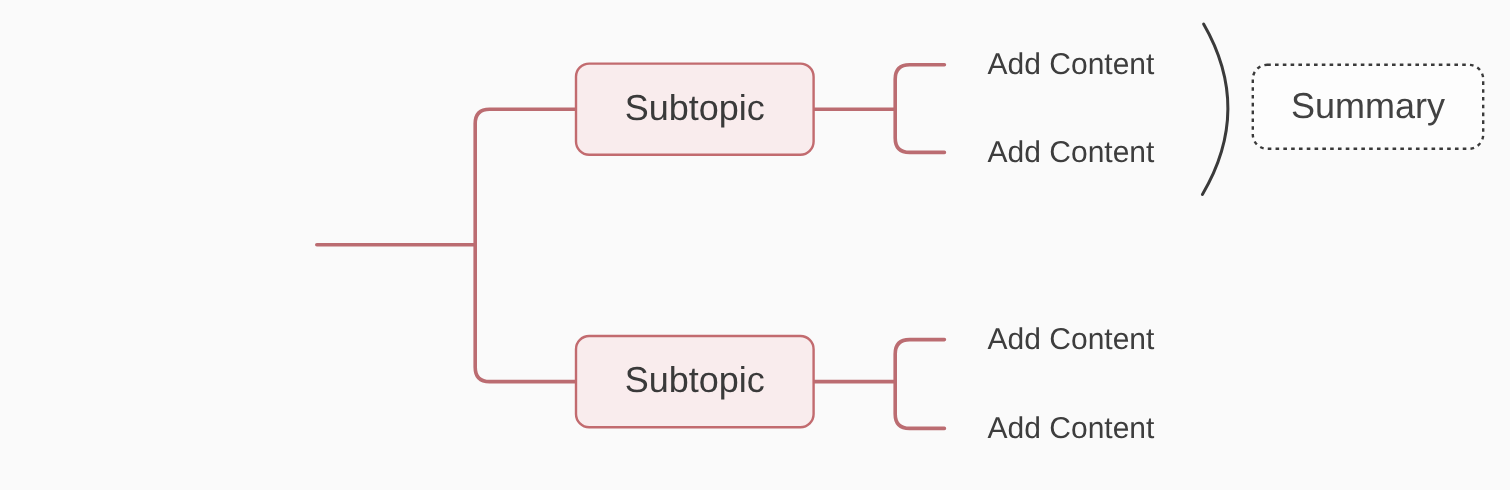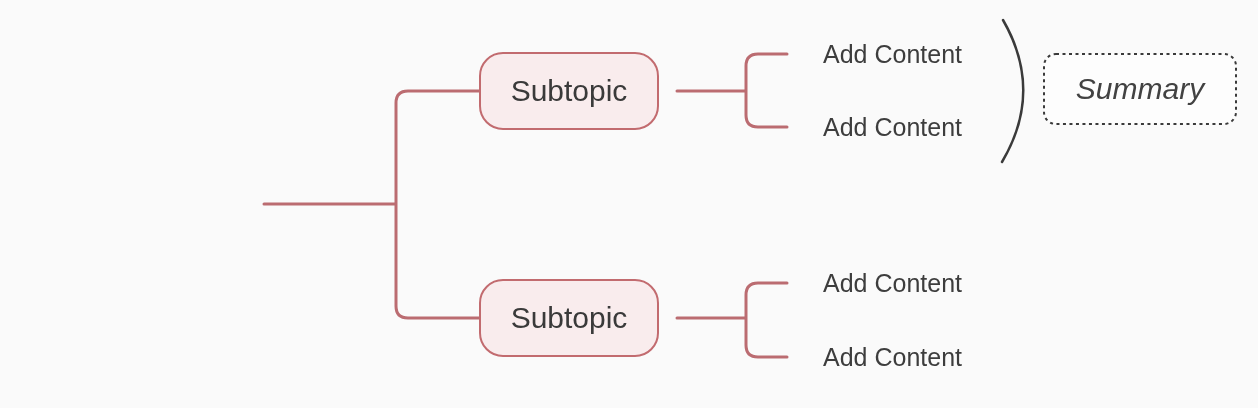--- a/index.html
+++ b/index.html
@@ -52,24 +52,24 @@
     left: 21px; top: 152px;
     width: 245px; height: 105px;
     background: var(--root-fill, #c16f75);
     border-radius: 20px;
     color: var(--root-text, #ffffff);
     font-size: 40px;
     font-weight: bold;
     letter-spacing: 1px;
   }
   .subtopic {
-    width: 180px; height: 78px;
+    width: 200px; height: 78px;
     background: var(--subtopic-fill, #f9eced);
     border: 2px solid var(--subtopic-border, #c26b6f);
-    border-radius: 24px;
+    border-radius: 12px;
     color: var(--subtopic-text, #3a3a3a);
     font-size: 30px;
   }
   .sub1 { left: 479px; top: 52px; }
   .sub2 { left: 479px; top: 279px; }
   .leaf {
     position: absolute;
     left: 823px;
     height: 30px;
     display: flex;
@@ -84,21 +84,20 @@
   .leaf-2a { top: 268px; }
   .leaf-2b { top: 342px; }
   .summary {
     left: 1043px; top: 53px;
     width: 194px; height: 72px;
     background: transparent;
     border: none;
     border-radius: 12px;
     color: var(--summary-text, #424242);
     font-size: 30px;
-    font-style: italic;
   }
 </style>
 </head>
 <body>
 
 <div class="canvas">
 
   <svg class="edges" width="1258" height="408" viewBox="0 0 1258 408" aria-hidden="true">
     <path class="edge" d="M 264 204 H 396 M 396 204 V 103 Q 396 91 408 91 H 480 M 396 204 V 306 Q 396 318 408 318 H 480"></path>
     <path class="edge" d="M 677 91 H 746 M 787 54 H 758 Q 746 54 746 66 V 115 Q 746 127 758 127 H 787"></path>

